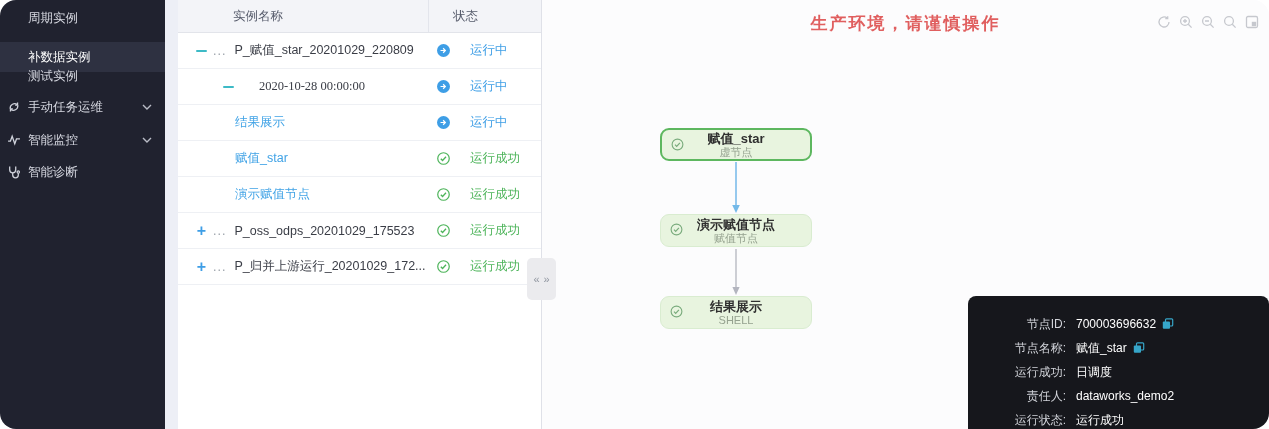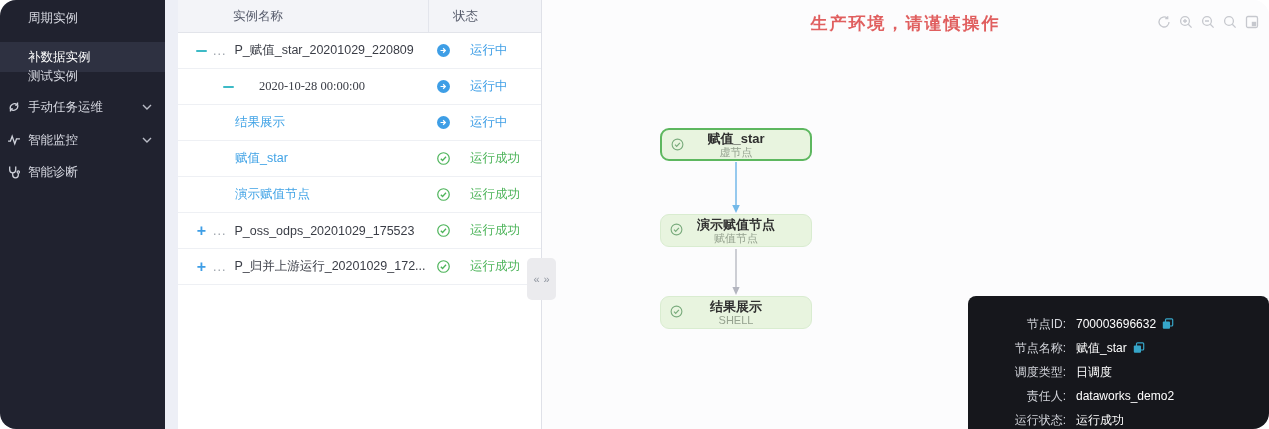--- a/index.html
+++ b/index.html
@@ -333,21 +333,21 @@
       </div>
       <div class="ttrow">
         <span class="ttl">节点名称:</span>
         <span class="ttv">赋值_star</span>
         <svg class="copy" width="12" height="12" viewBox="0 0 12 12">
             <rect x="3.5" y="0.8" width="7.2" height="7.2" rx="1" fill="none" stroke="#36a6c9" stroke-width="1.2"></rect>
             <rect x="0.8" y="3.5" width="7.2" height="7.2" rx="1" fill="#36a6c9"></rect>
           </svg>
       </div>
       <div class="ttrow">
-        <span class="ttl">调度类型:</span>
+        <span class="ttl">运行成功:</span>
         <span class="ttv">日调度</span>
       </div>
       <div class="ttrow">
         <span class="ttl">责任人:</span>
         <span class="ttv">dataworks_demo2</span>
       </div>
       <div class="ttrow">
         <span class="ttl">运行状态:</span>
         <span class="ttv">运行成功</span>
       </div>

